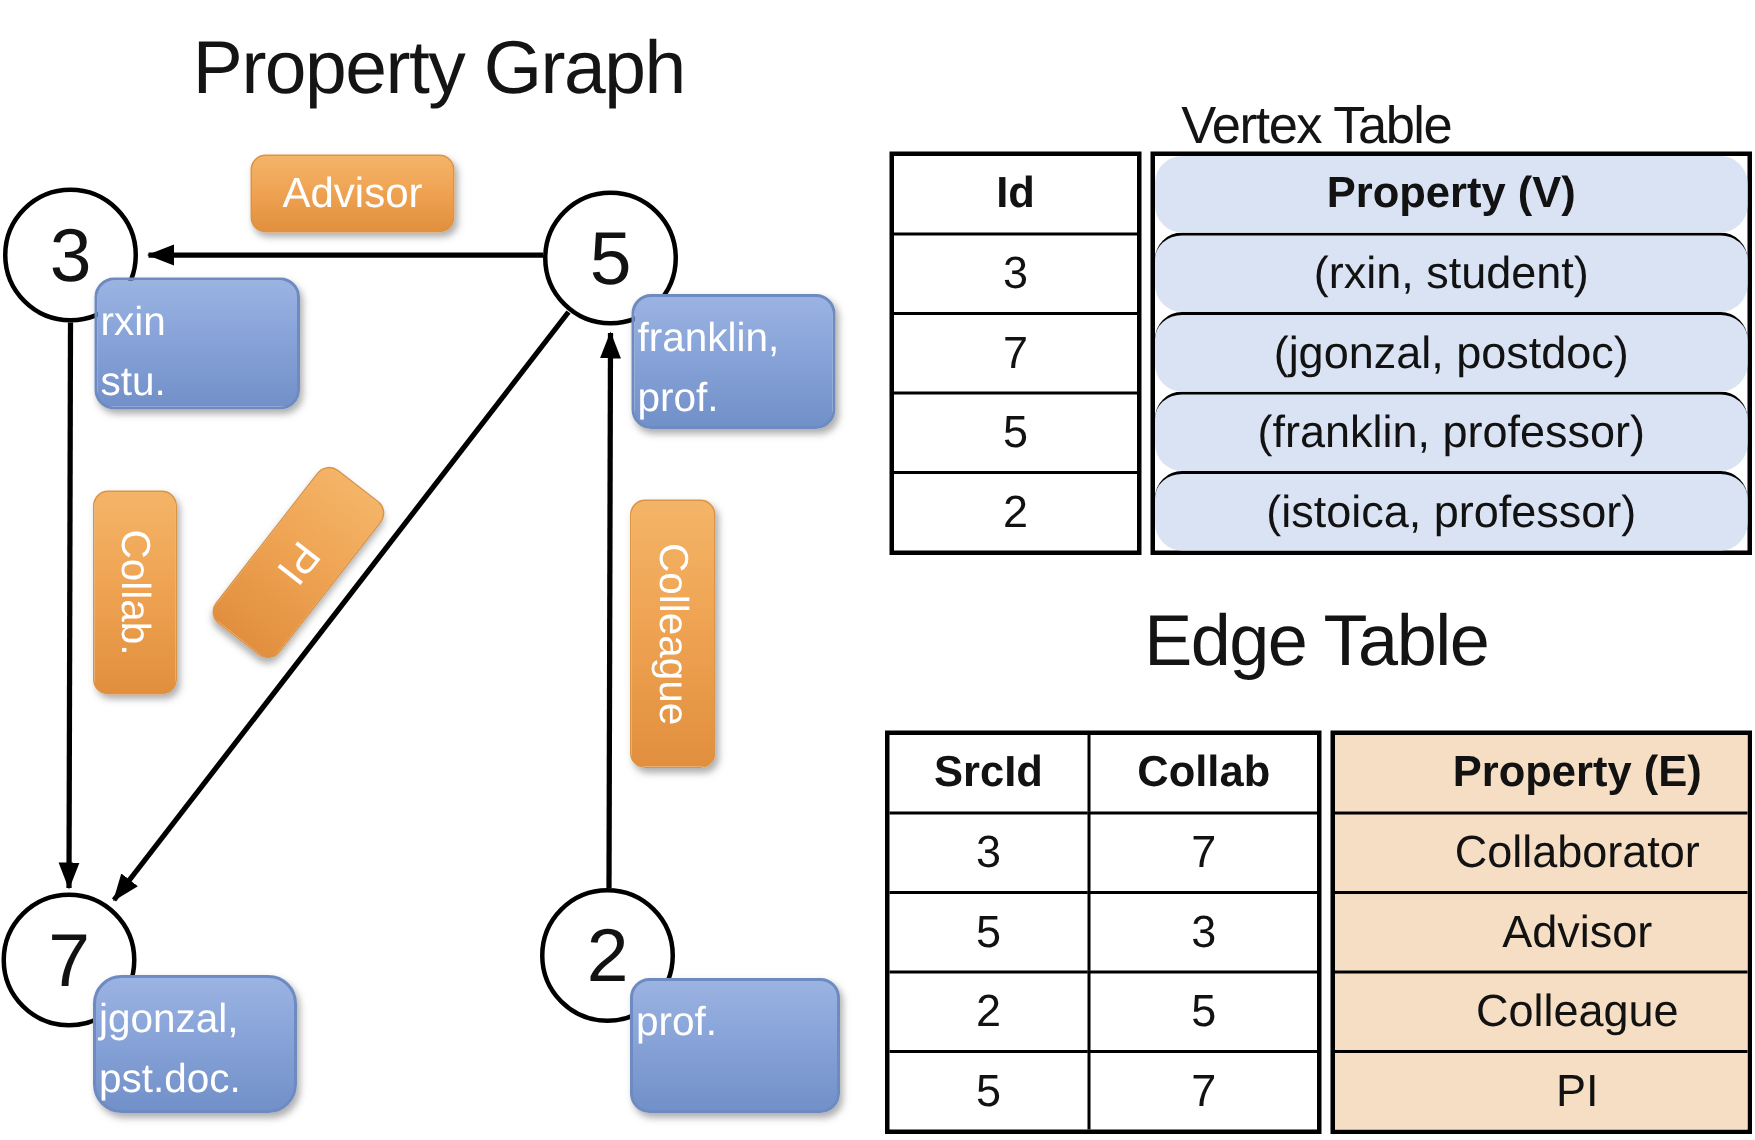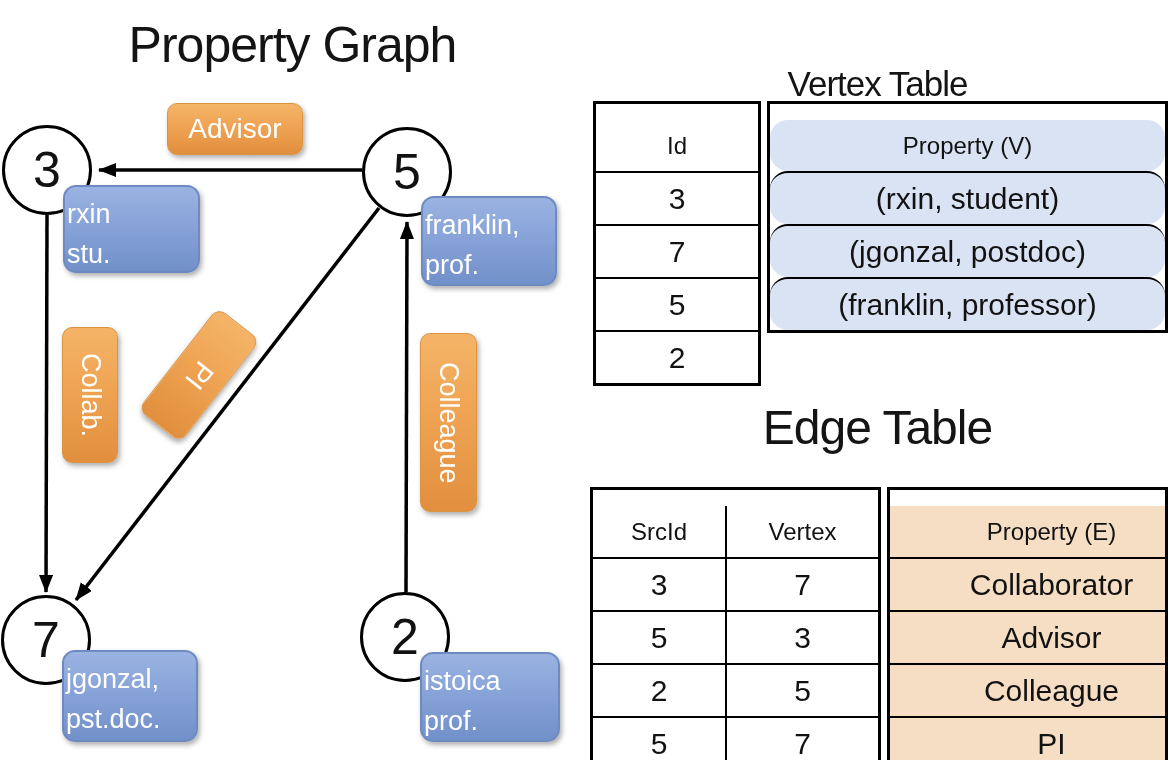--- a/index.html
+++ b/index.html
@@ -36,21 +36,21 @@
   
   #edges{position:absolute;left:0;top:0;z-index:2;}
   
   .subtable{
     position:absolute;border:3px solid #000;background:#fff;box-sizing:border-box;
   }
   .cell{
     height:51px;display:flex;align-items:center;justify-content:center;
     font-size:30px;white-space:nowrap;box-sizing:content-box;
   }
-  .cell.head{font-weight:normal;font-size:24px;margin-top:16px;}
+  .cell.head{font-weight:bold;font-size:29px;}
   .rt{border-top:2px solid #000;}
   .grid2{display:grid;grid-template-columns:132px 1fr;}
   .grid2 .cl{border-left:2px solid #000;}
   .fill-blue .cell{background:#DAE3F4;border-radius:18px;}
   .fill-tan .cell{background:#F5DEC3;padding-left:48px;}
 </style>
 </head>
 <body>
 
 <div id="canvas">
@@ -85,26 +85,25 @@
   </div>
 
   <div class="vbox" style="left:63px;top:185px;width:137px;height:88px;">
     <span>rxin</span>
     <span>stu.</span>
   </div>
   <div class="vbox" style="left:421px;top:196px;width:136px;height:90px;">
     <span>franklin,</span>
     <span>prof.</span>
   </div>
-  <div class="vbox" style="left:62px;top:650px;width:136px;height:92px;">
+  <div class="vbox" style="left:62px;top:650px;width:136px;height:92px;border-radius:19px;">
     <span>jgonzal,</span>
     <span>pst.doc.</span>
   </div>
   <div class="vbox" style="left:420px;top:652px;width:140px;height:90px;">
-    <span>istoica</span>
     <span>prof.</span>
   </div>
 
   <div class="pill" style="left:167px;top:103px;width:136px;height:52px;">Advisor</div>
   <div class="pill vert" style="left:62px;top:327px;width:56px;height:136px;font-size:27px;">Collab.</div>
   <div class="pill vert" style="left:172px;top:310px;width:54px;height:130px;transform:rotate(38deg);">PI</div>
   <div class="pill vert" style="left:420px;top:333px;width:57px;height:179px;font-size:27px;">Colleague</div>
 
   <div class="subtable" style="left:593px;top:101px;width:168px;">
     <div class="cell head">Id</div>
@@ -112,25 +111,26 @@
     <div class="cell rt">7</div>
     <div class="cell rt">5</div>
     <div class="cell rt">2</div>
   </div>
 
   <div class="subtable fill-blue" style="left:767px;top:101px;width:401px;">
     <div class="cell head">Property (V)</div>
     <div class="cell rt">(rxin, student)</div>
     <div class="cell rt">(jgonzal, postdoc)</div>
     <div class="cell rt">(franklin, professor)</div>
+    <div class="cell rt">(istoica, professor)</div>
   </div>
 
   <div class="subtable grid2" style="left:590px;top:487px;width:291px;">
     <div class="cell head">SrcId</div>
-    <div class="cell head cl">Vertex</div>
+    <div class="cell head cl">Collab</div>
     <div class="cell rt">3</div>
     <div class="cell rt cl">7</div>
     <div class="cell rt">5</div>
     <div class="cell rt cl">3</div>
     <div class="cell rt">2</div>
     <div class="cell rt cl">5</div>
     <div class="cell rt">5</div>
     <div class="cell rt cl">7</div>
   </div>
 

